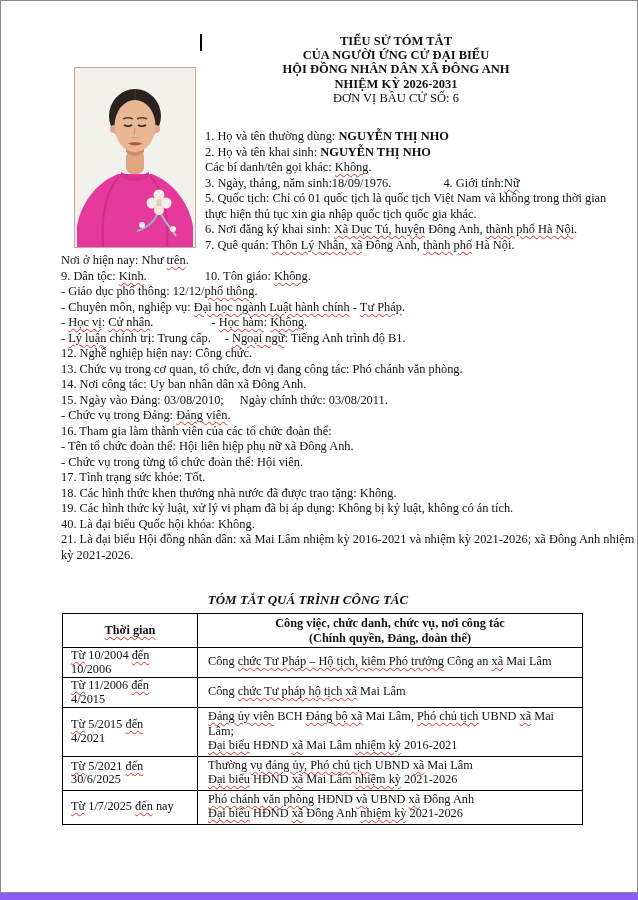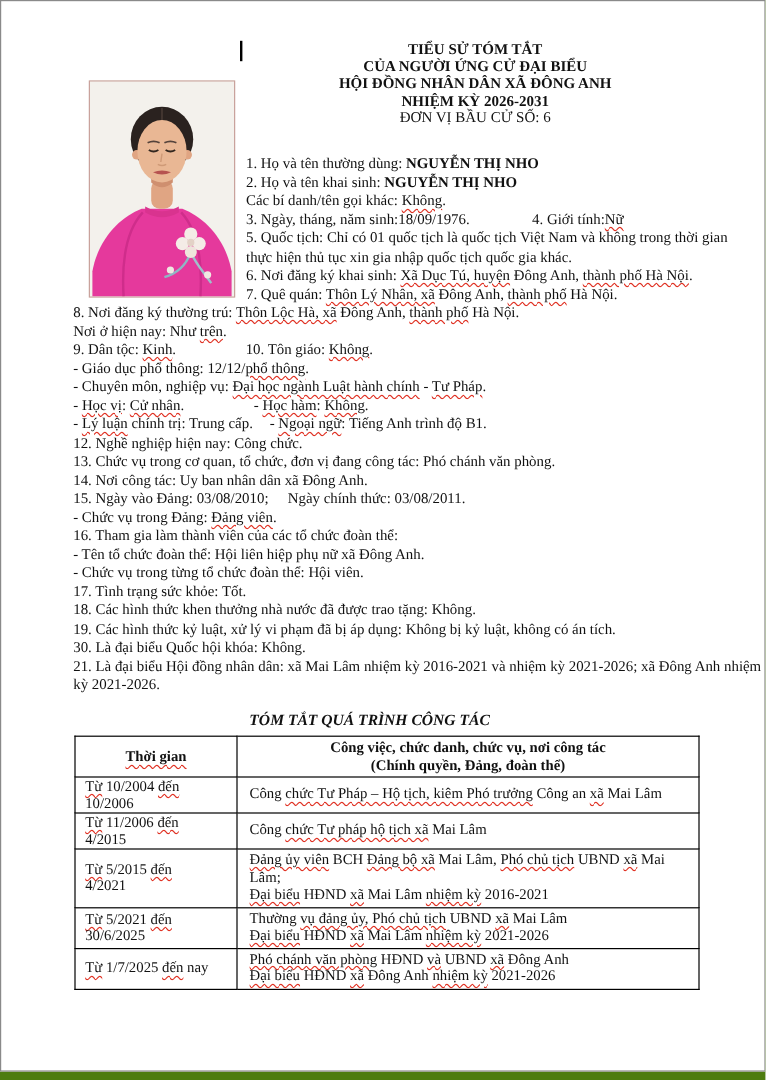--- a/index.html
+++ b/index.html
@@ -1,16 +1,16 @@
 <!DOCTYPE html>
 <html><head>
 <meta charset="utf-8">
 <style>
   html,body{margin:0;padding:0;background:#ebebeb;}
-  .viewer{position:relative;width:638px;height:900px;background:#4d7c0f;overflow:hidden;
+  .viewer{position:relative;width:638px;height:900px;background:#8b5cf6;overflow:hidden;
           font-family:"Liberation Serif","DejaVu Serif",serif;color:#111;}
   .page{position:absolute;left:0;top:0;width:636px;height:891px;background:#ffffff;
         border:1px solid #8a8a8a;overflow:hidden;}
   .caret{position:absolute;left:199px;top:33px;width:2px;height:17px;background:#000;}
   .photo{position:absolute;left:73px;top:66px;width:122px;height:181px;
          border:1px solid #c9a29c;box-sizing:border-box;background:#f3f1ec;}
   .photo svg{display:block;width:100%;height:100%;}
   .title-block{position:absolute;left:200px;top:33px;width:390px;text-align:center;
                font-size:12.5px;line-height:14.2px;}
   .tb-b{font-weight:bold;}
@@ -96,39 +96,38 @@
         <div class="line"><span>1. Họ và tên thường dùng: </span><span class="b">NGUYỄN THỊ NHO</span></div>
         <div class="line"><span>2. Họ và tên khai sinh: </span><span class="b">NGUYỄN THỊ NHO</span></div>
         <div class="line"><span>Các bí danh/tên gọi khác: </span><span class="sq">Không</span><span>.</span></div>
         <div class="line"><span>3. Ngày, tháng, năm sinh:18/09/1976.</span><span class="tab" style="width: 52px;"></span><span>4. Giới tính:</span><span class="sq">Nữ</span></div>
         <div class="line"><span>5. Quốc tịch: Chỉ có 01 quốc tịch là quốc tịch Việt Nam và không trong thời gian</span></div>
         <div class="line"><span>thực hiện thủ tục xin gia nhập quốc tịch quốc gia khác.</span></div>
         <div class="line"><span>6. Nơi đăng ký khai sinh: </span><span class="sq">Xã Dục Tú, huyện</span><span> Đông Anh, </span><span class="sq">thành phố Hà Nội</span><span>.</span></div>
         <div class="line"><span>7. Quê quán: </span><span class="sq">Thôn Lý Nhân, xã</span><span> Đông Anh, </span><span class="sq">thành phố</span><span> Hà Nội.</span></div>
       </div>
     <div class="bio-left" id="bioLeft">
-        <div class="line"><span>8. Nơi đăng ký thường trú: </span><span class="sq">Thôn Lộc Hà, xã</span><span> Đông Anh, </span><span class="sq">thành phố</span><span> Hà Nội.</span></div>
         <div class="line"><span>Nơi ở hiện nay: Như </span><span class="sq">trên</span><span>.</span></div>
         <div class="line"><span>9. Dân tộc: </span><span class="sq">Kinh</span><span>.</span><span class="tab" style="width: 58px;"></span><span>10. Tôn giáo: </span><span class="sq">Không</span><span>.</span></div>
         <div class="line"><span>- Giáo dục phổ thông: 12/12/</span><span class="sq">phổ thông</span><span>.</span></div>
         <div class="line"><span>- Chuyên môn, nghiệp vụ: </span><span class="sq">Đại học ngành Luật hành chính</span><span> - </span><span class="sq">Tư Pháp</span><span>.</span></div>
         <div class="line"><span>- </span><span class="sq">Học vị</span><span>: </span><span class="sq">Cử nhân</span><span>.</span><span class="tab" style="width: 58px;"></span><span>- </span><span class="sq">Học hàm</span><span>: </span><span class="sq">Không</span><span>.</span></div>
         <div class="line"><span>- </span><span class="sq">Lý luận</span><span> chính trị: Trung cấp.</span><span class="tab" style="width: 14px;"></span><span>- </span><span class="sq">Ngoại ngữ</span><span>: Tiếng Anh trình độ B1.</span></div>
         <div class="line"><span>12. Nghề nghiệp hiện nay: Công chức.</span></div>
         <div class="line"><span>13. Chức vụ trong cơ quan, tổ chức, đơn vị đang công tác: Phó chánh văn phòng.</span></div>
         <div class="line"><span>14. Nơi công tác: Uy ban nhân dân xã Đông Anh.</span></div>
         <div class="line"><span>15. Ngày vào Đảng: 03/08/2010;</span><span class="tab" style="width: 16px;"></span><span>Ngày chính thức: 03/08/2011.</span></div>
         <div class="line"><span>- Chức vụ trong Đảng: </span><span class="sq">Đảng viên</span><span>.</span></div>
         <div class="line"><span>16. Tham gia làm thành viên của các tổ chức đoàn thể:</span></div>
         <div class="line"><span>- Tên tổ chức đoàn thể: Hội liên hiệp phụ nữ xã Đông Anh.</span></div>
         <div class="line"><span>- Chức vụ trong từng tổ chức đoàn thể: Hội viên.</span></div>
         <div class="line"><span>17. Tình trạng sức khỏe: Tốt.</span></div>
         <div class="line"><span>18. Các hình thức khen thưởng nhà nước đã được trao tặng: Không.</span></div>
         <div class="line"><span>19. Các hình thức kỷ luật, xử lý vi phạm đã bị áp dụng: Không bị kỷ luật, không có án tích.</span></div>
-        <div class="line"><span>30. Là đại biểu Quốc hội khóa: Không.</span></div>
+        <div class="line"><span>40. Là đại biểu Quốc hội khóa: Không.</span></div>
         <div class="line"><span>21. Là đại biểu Hội đồng nhân dân: xã Mai Lâm nhiệm kỳ 2016-2021 và nhiệm kỳ 2021-2026; xã Đông Anh nhiệm</span></div>
         <div class="line"><span>kỳ 2021-2026.</span></div>
       </div>
 
     <div class="section-heading">TÓM TẮT QUÁ TRÌNH CÔNG TÁC</div>
 
     <table class="work-table">
       <colgroup>
           <col style="width:135px">
           <col style="width:385px">

